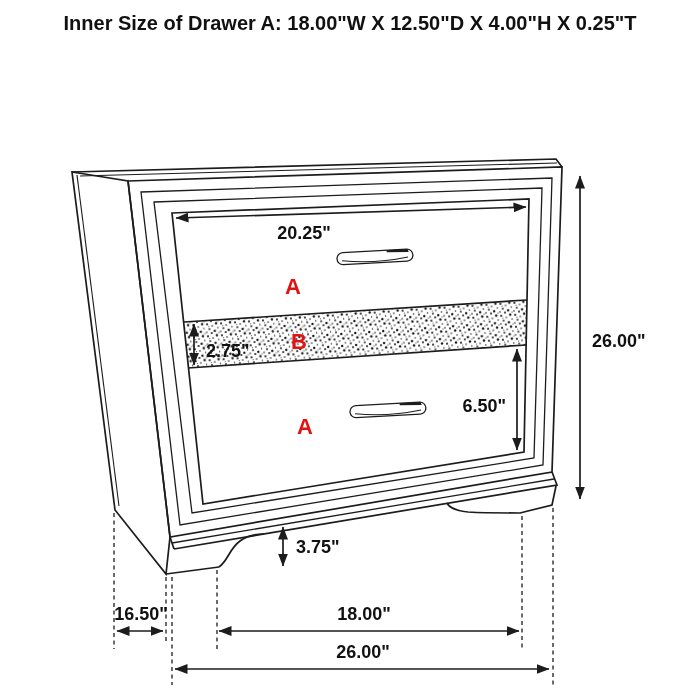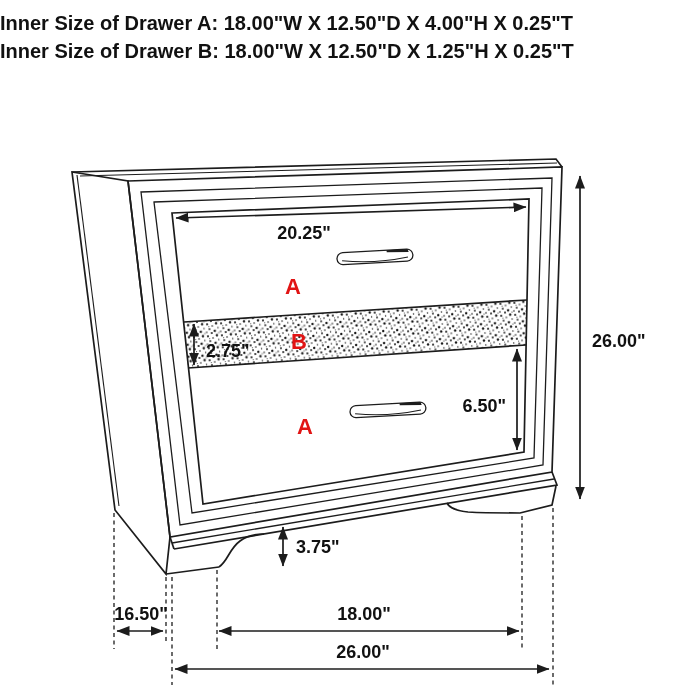--- a/index.html
+++ b/index.html
@@ -1,37 +1,36 @@
 <!DOCTYPE html>
 <html><head>
 <meta charset="utf-8">
 <style>
   html,body{margin:0;padding:0;background:#ffffff;}
   body{width:700px;height:700px;position:relative;overflow:hidden;
        font-family:"Liberation Sans", sans-serif;}
-  .header{position:absolute;top:9px;left:0;width:700px;
+  .header{position:absolute;top:9px;left:0;width:700px;text-align:center;
           font-weight:bold;font-size:20px;line-height:28px;color:#111;
           letter-spacing:0px;white-space:nowrap;}
   svg{position:absolute;left:0;top:0;}
   .ln{stroke:#1c1c1c;fill:none;stroke-width:1.7;}
   .ln-thin{stroke:#1c1c1c;fill:none;stroke-width:1.3;}
   .ln-hair{stroke:#1c1c1c;fill:none;stroke-width:1.1;}
   .dash{stroke:#1c1c1c;fill:none;stroke-width:1.3;stroke-dasharray:4 3.5;}
   .dim{stroke:#1c1c1c;fill:none;stroke-width:1.7;}
   .dim-label{font-family:"Liberation Sans",sans-serif;font-weight:bold;
              font-size:18px;fill:#111;}
   .red-label{font-family:"Liberation Sans",sans-serif;font-weight:bold;
              font-size:22px;fill:#e11414;}
 </style>
 </head>
 <body>
 
 <div class="header">
   <div>Inner Size of Drawer A: 18.00"W X 12.50"D X 4.00"H X 0.25"T</div>
-  <div>Inner Size of Drawer B: 18.00"W X 12.50"D X 1.25"H X 0.25"T</div>
 </div>
 
 <svg width="700" height="700" viewBox="0 0 700 700">
   <defs>
     <marker id="ah" markerUnits="userSpaceOnUse" markerWidth="14" markerHeight="10" refX="12.5" refY="5" orient="auto-start-reverse">
       <path d="M0,0 L13,5 L0,10 Z" fill="#1c1c1c"></path>
     </marker>
     <pattern id="speck" width="14" height="12" patternUnits="userSpaceOnUse" patternTransform="rotate(-4)">
       <circle cx="2" cy="2" r="1.1" fill="#151515"></circle>
       <circle cx="7" cy="4" r="0.8" fill="#151515"></circle>

